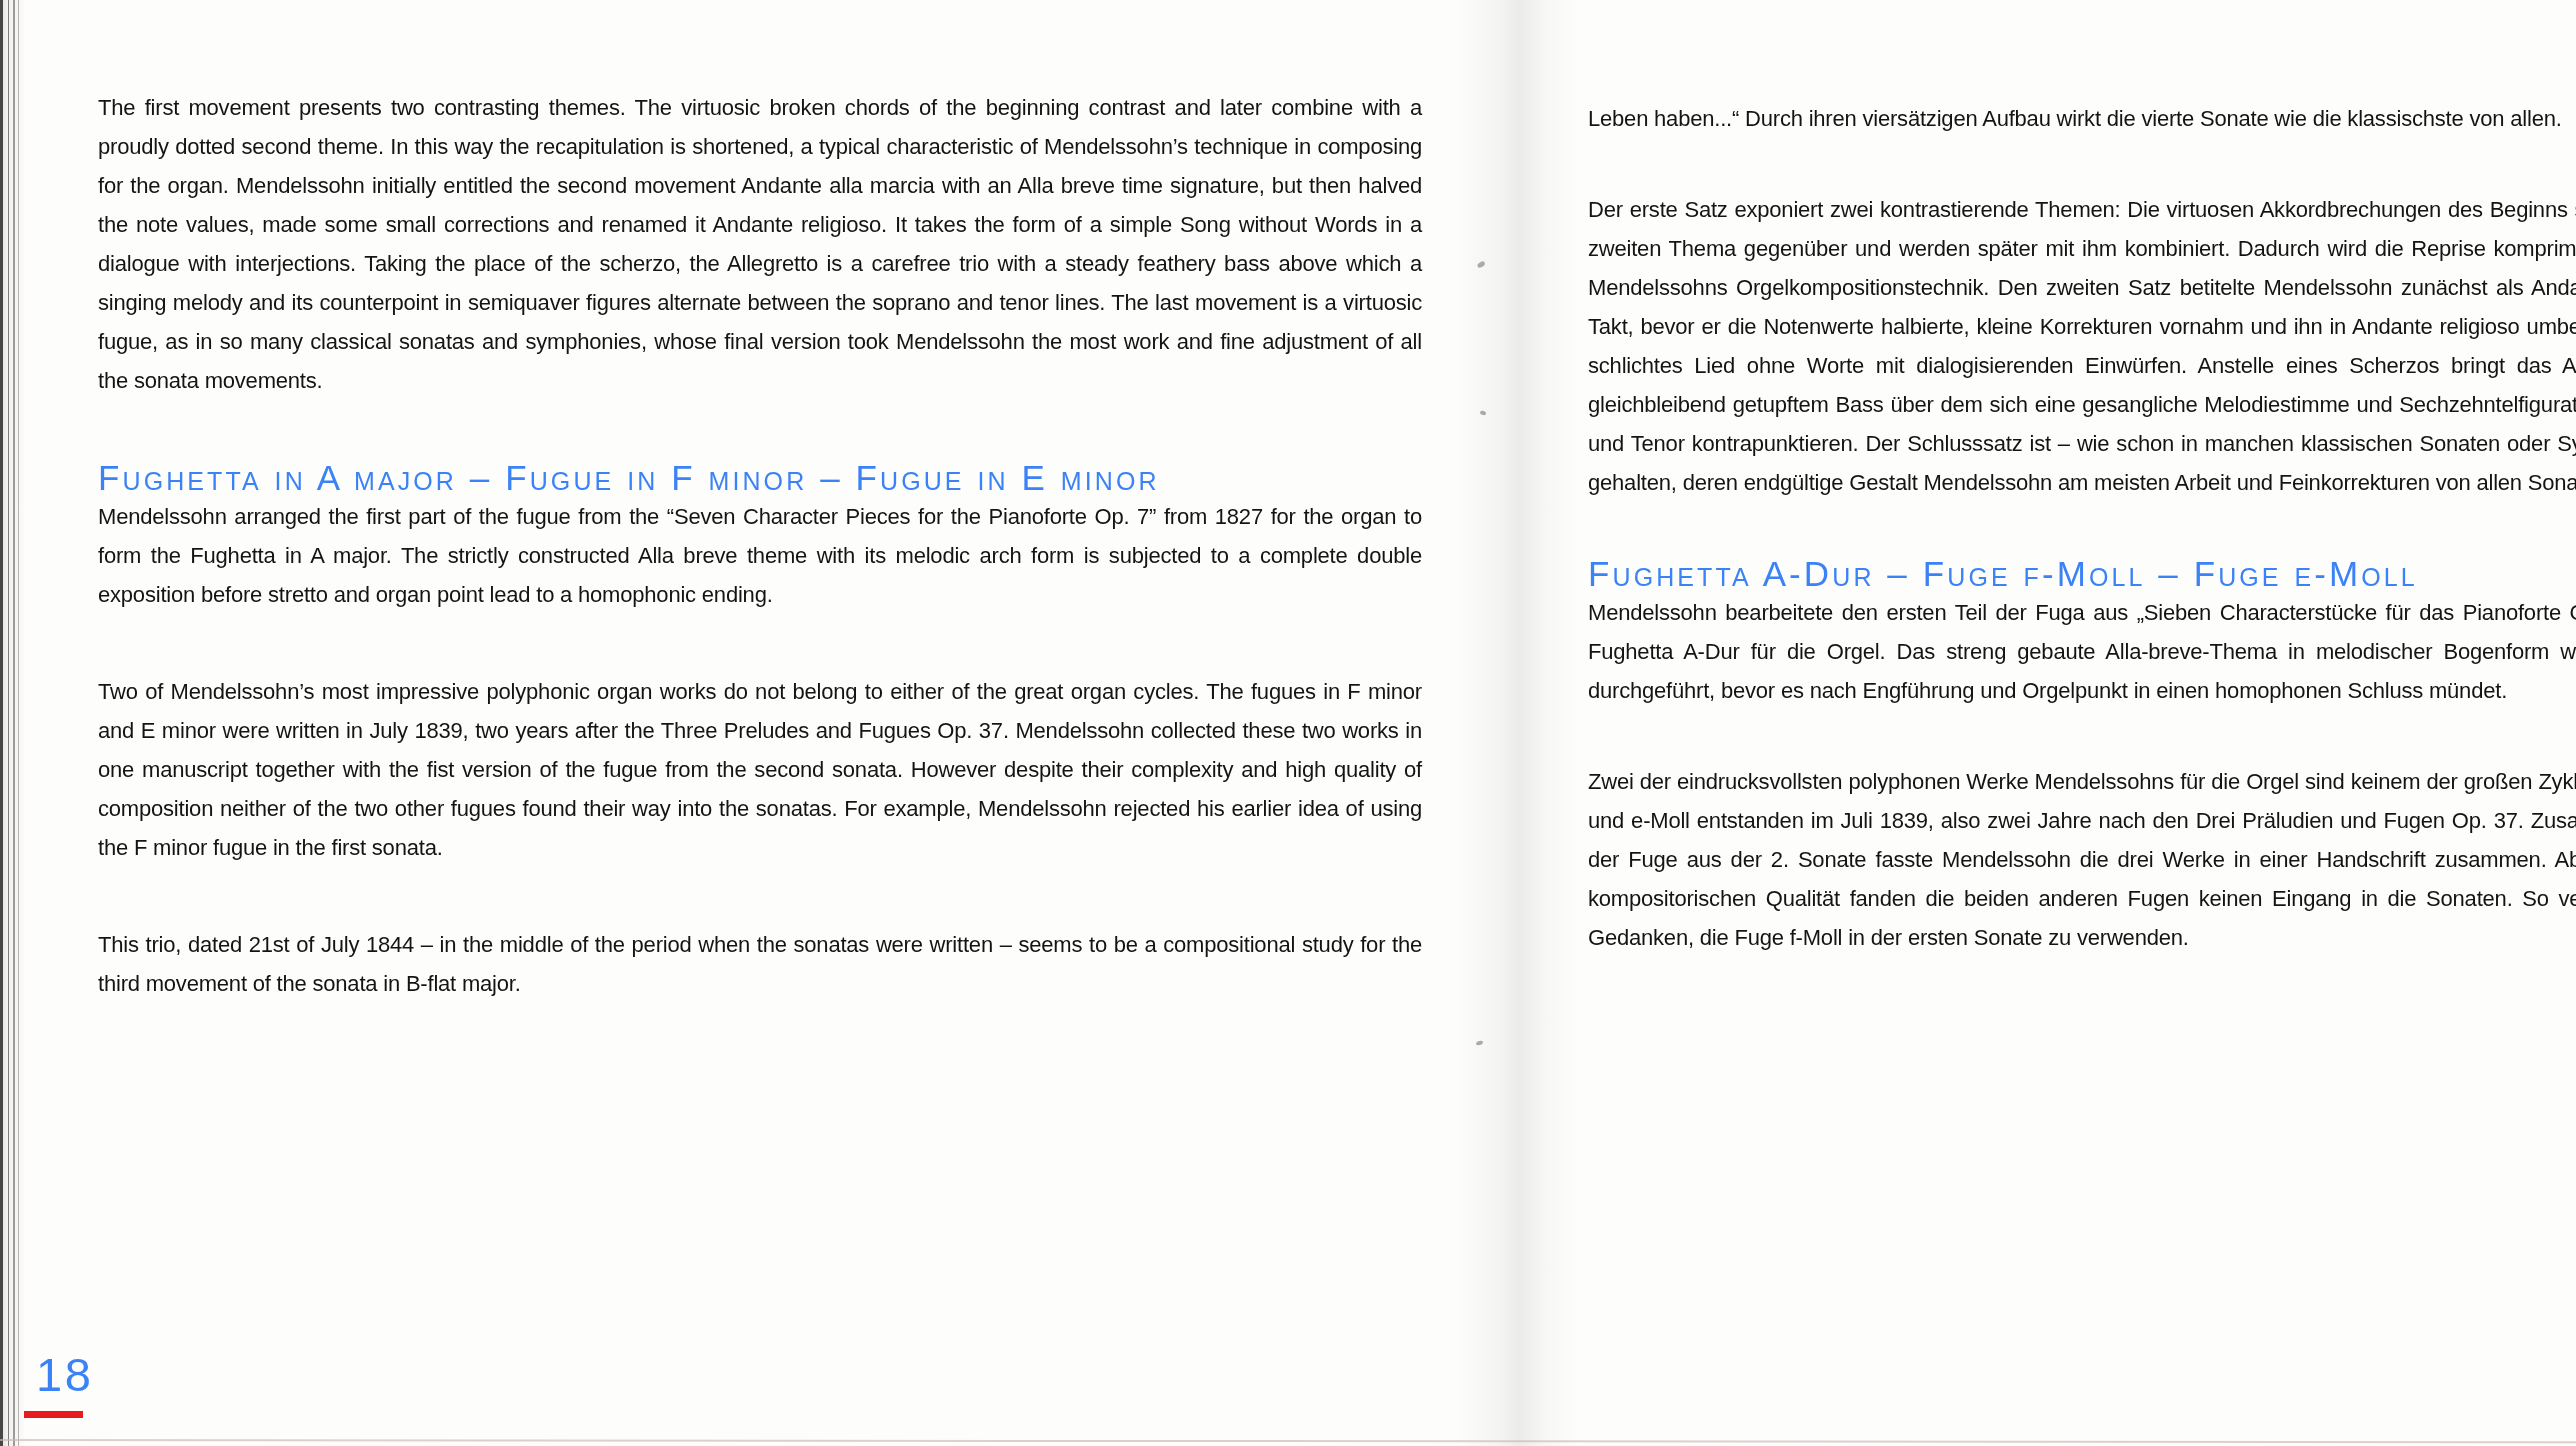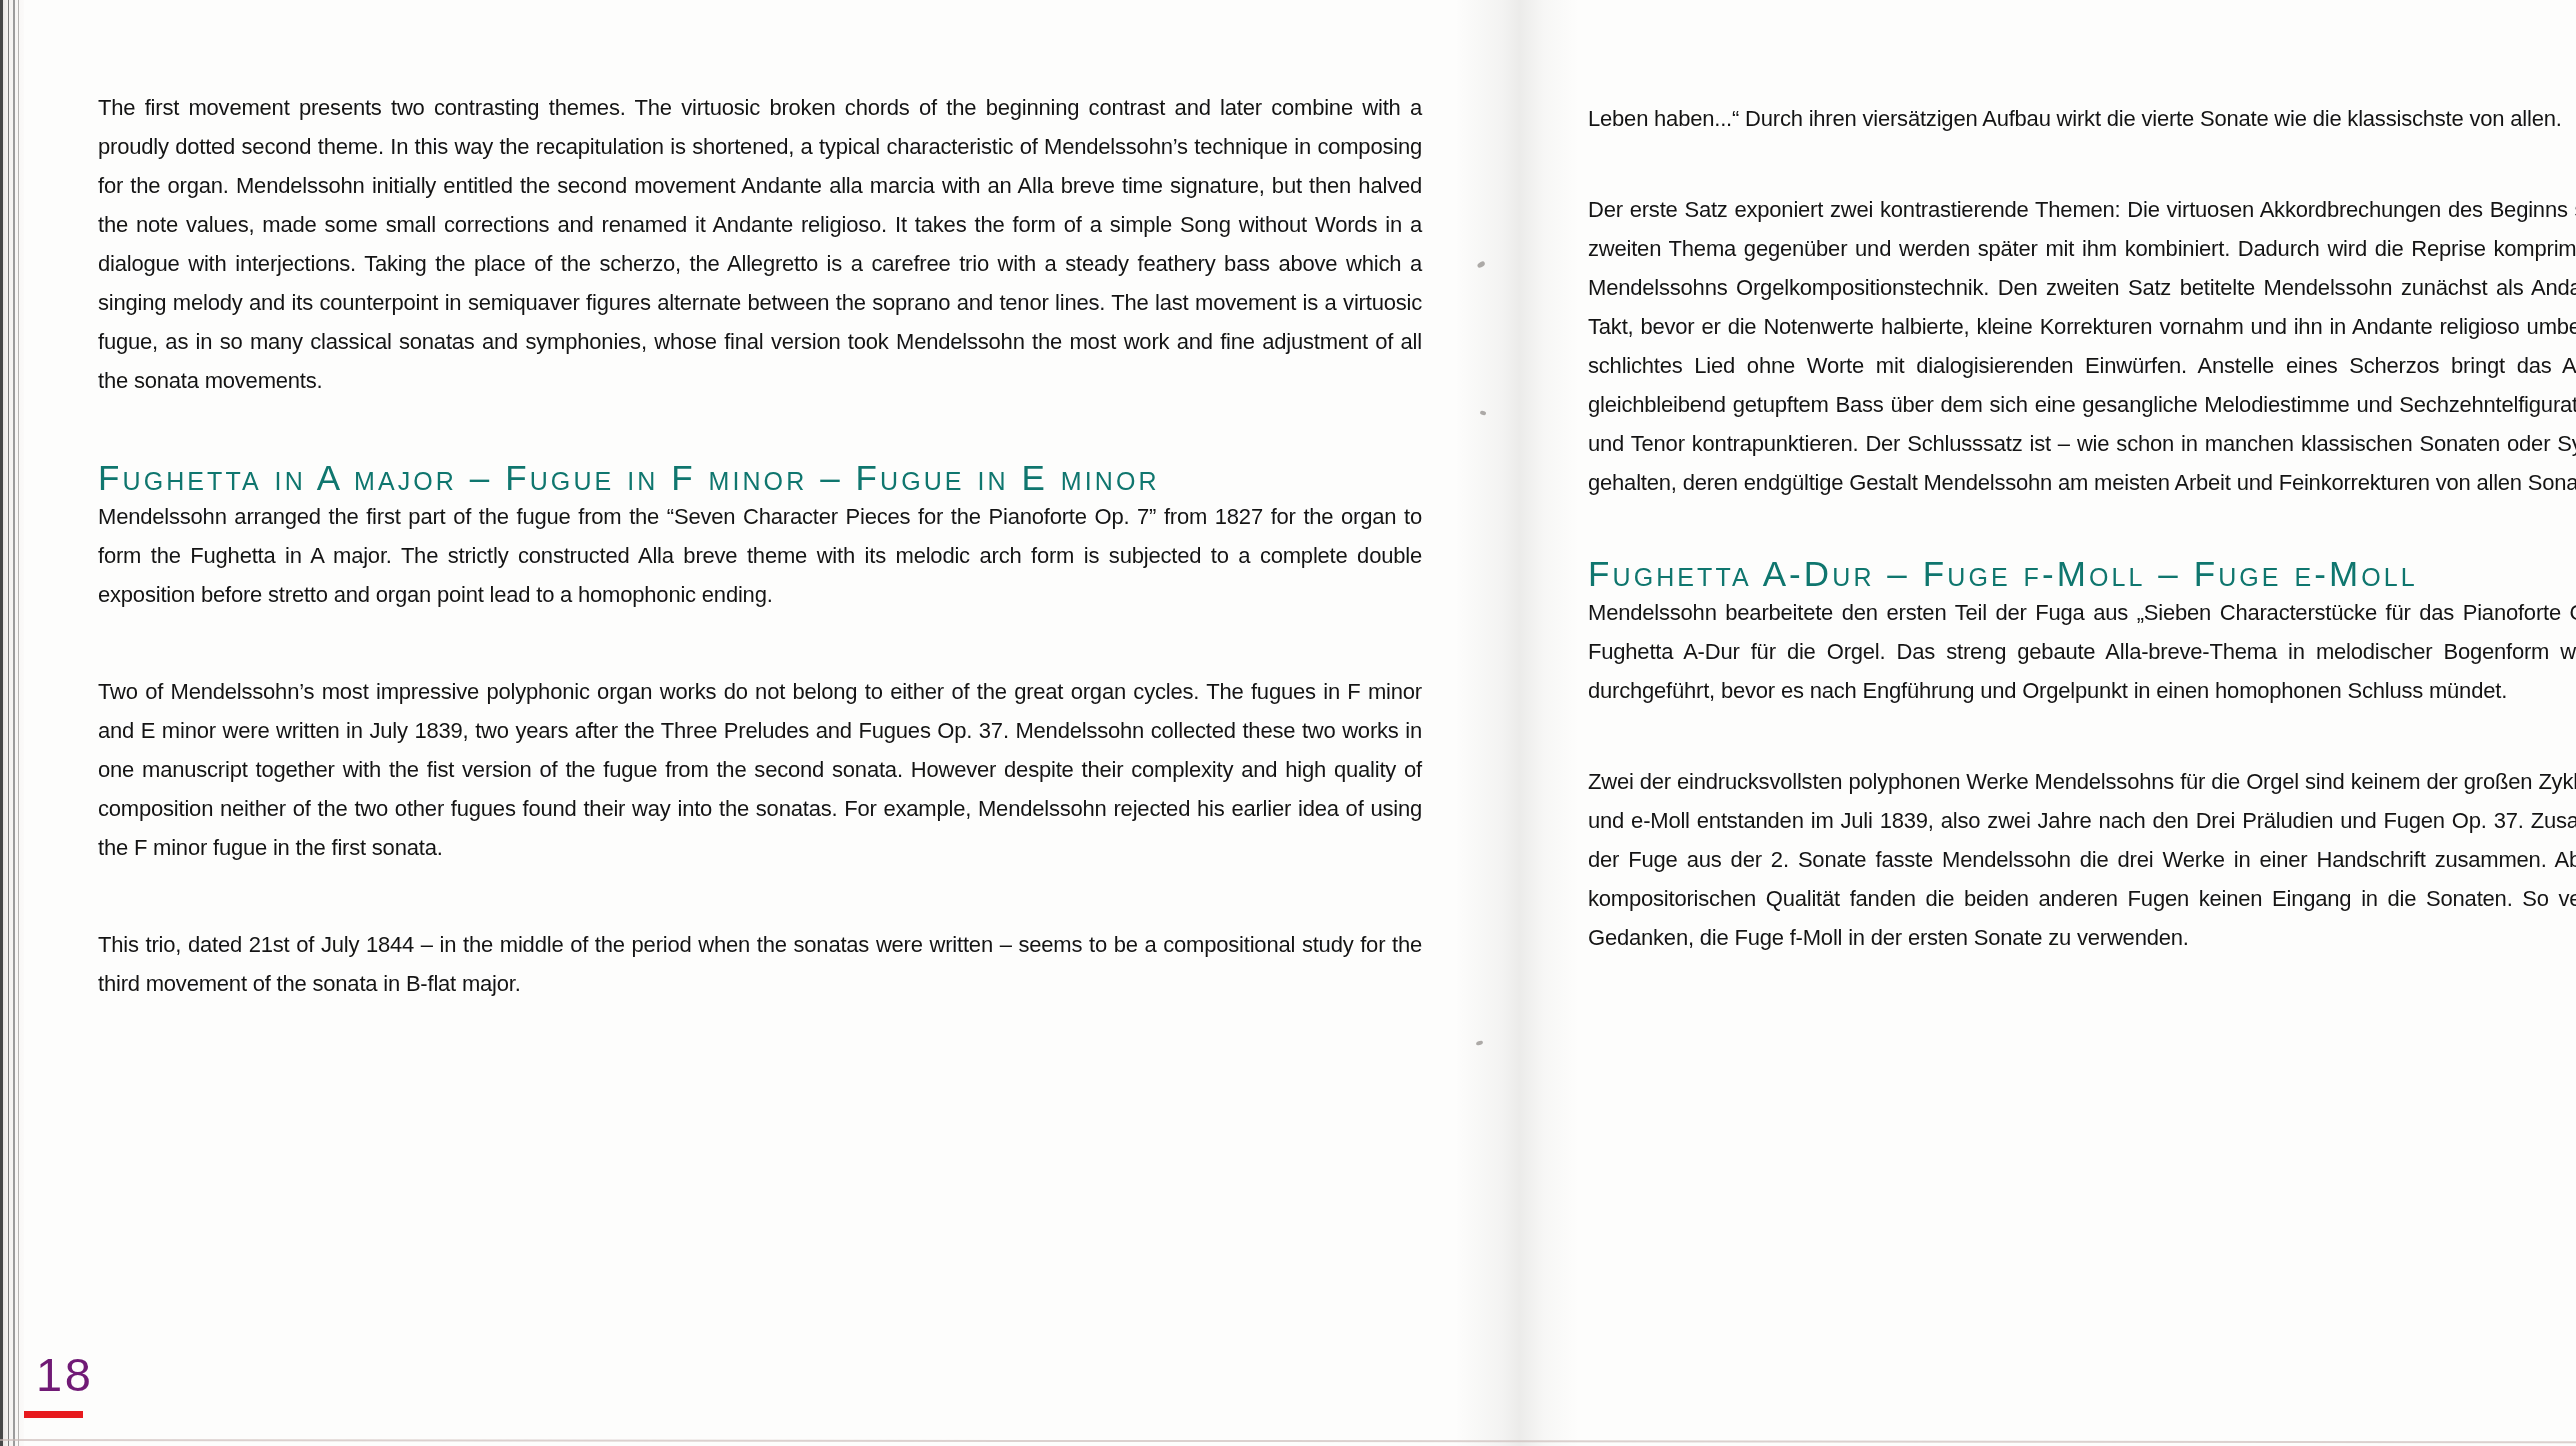--- a/index.html
+++ b/index.html
@@ -36,21 +36,21 @@
 
   
   .col{position:absolute;text-align:justify;color:#141414;}
   .col p{
     font-size:22px;line-height:39px;margin:0 0 58px 0;
     letter-spacing:-0.2px;
   }
   .col p.last{margin-bottom:0;}
   .col h2{
     font-size:35px;line-height:39px;margin:0;font-weight:400;
-    font-variant:small-caps;letter-spacing:3.1px;color:#0f766e;
+    font-variant:small-caps;letter-spacing:3.1px;color:#3b82f6;
     text-align:left;white-space:nowrap;
   }
   .col-left{left:98px;top:88px;width:1324px;}
   .col-right{left:1588px;top:99px;width:1282px;}
   .col-right p{margin-bottom:52px;}
 
   
   .pagenum{
     position:absolute;font-size:47px;line-height:1;font-weight:400;
     letter-spacing:2.6px;
@@ -75,21 +75,21 @@
   </div>
 
   <div class="col col-right">
     <p>Leben haben...“ Durch ihren viersätzigen Aufbau wirkt die vierte Sonate wie die klassischste von allen.</p>
     <p>Der erste Satz exponiert zwei kontrastierende Themen: Die virtuosen Akkordbrechungen des Beginns stehen einem stolz-punktierten zweiten Thema gegenüber und werden später mit ihm kombiniert. Dadurch wird die Reprise komprimiert, ein typisches Merkmal für Mendelssohns Orgelkompositionstechnik. Den zweiten Satz betitelte Mendelssohn zunächst als Andante alla marcia im Alla-breve-Takt, bevor er die Notenwerte halbierte, kleine Korrekturen vornahm und ihn in Andante religioso umbenannte. Er präsentiert sich als schlichtes Lied ohne Worte mit dialogisierenden Einwürfen. Anstelle eines Scherzos bringt das Allegretto ein heiteres Trio mit gleichbleibend getupftem Bass über dem sich eine gesangliche Melodiestimme und Sechzehntelfigurationen abwechselnd im Sopran und Tenor kontrapunktieren. Der Schlusssatz ist – wie schon in manchen klassischen Sonaten oder Symphonien – als virtuose Fuge gehalten, deren endgültige Gestalt Mendelssohn am meisten Arbeit und Feinkorrekturen von allen Sonatensätzen kostete.</p>
     <h2>Fughetta A-Dur – Fuge f-Moll – Fuge e-Moll</h2>
     <p>Mendelssohn bearbeitete den ersten Teil der Fuga aus „Sieben Characterstücke für das Pianoforte Op. 7“ aus dem Jahr 1827 als Fughetta A-Dur für die Orgel. Das streng gebaute Alla-breve-Thema in melodischer Bogenform wird zweimal in allen Stimmen durchgeführt, bevor es nach Engführung und Orgelpunkt in einen homophonen Schluss mündet.</p>
     <p class="last">Zwei der eindrucksvollsten polyphonen Werke Mendelssohns für die Orgel sind keinem der großen Zyklen zugeordnet. Die Fugen in f- und e-Moll entstanden im Juli 1839, also zwei Jahre nach den Drei Präludien und Fugen Op. 37. Zusammen mit der ersten Fassung der Fuge aus der 2. Sonate fasste Mendelssohn die drei Werke in einer Handschrift zusammen. Aber trotz ihrer Komplexität und kompositorischen Qualität fanden die beiden anderen Fugen keinen Eingang in die Sonaten. So verwarf Mendelssohn z. B. den Gedanken, die Fuge f-Moll in der ersten Sonate zu verwenden.</p>
   </div>
 
-  <div class="pagenum pn-left" style="color: #701a75;">18</div>
+  <div class="pagenum pn-left" style="color: #3b82f6;">18</div>
   <div class="pagenum-rule pn-left-rule" style="background: rgb(231, 26, 29);"></div>
 
   <div class="scan-edge">
     <div class="edge-line l1"></div>
     <div class="edge-line l2"></div>
     <div class="edge-line l3"></div>
   </div>
   <div class="bottom-edge"></div>
   <div class="dust d1"></div>
   <div class="dust d2"></div>

